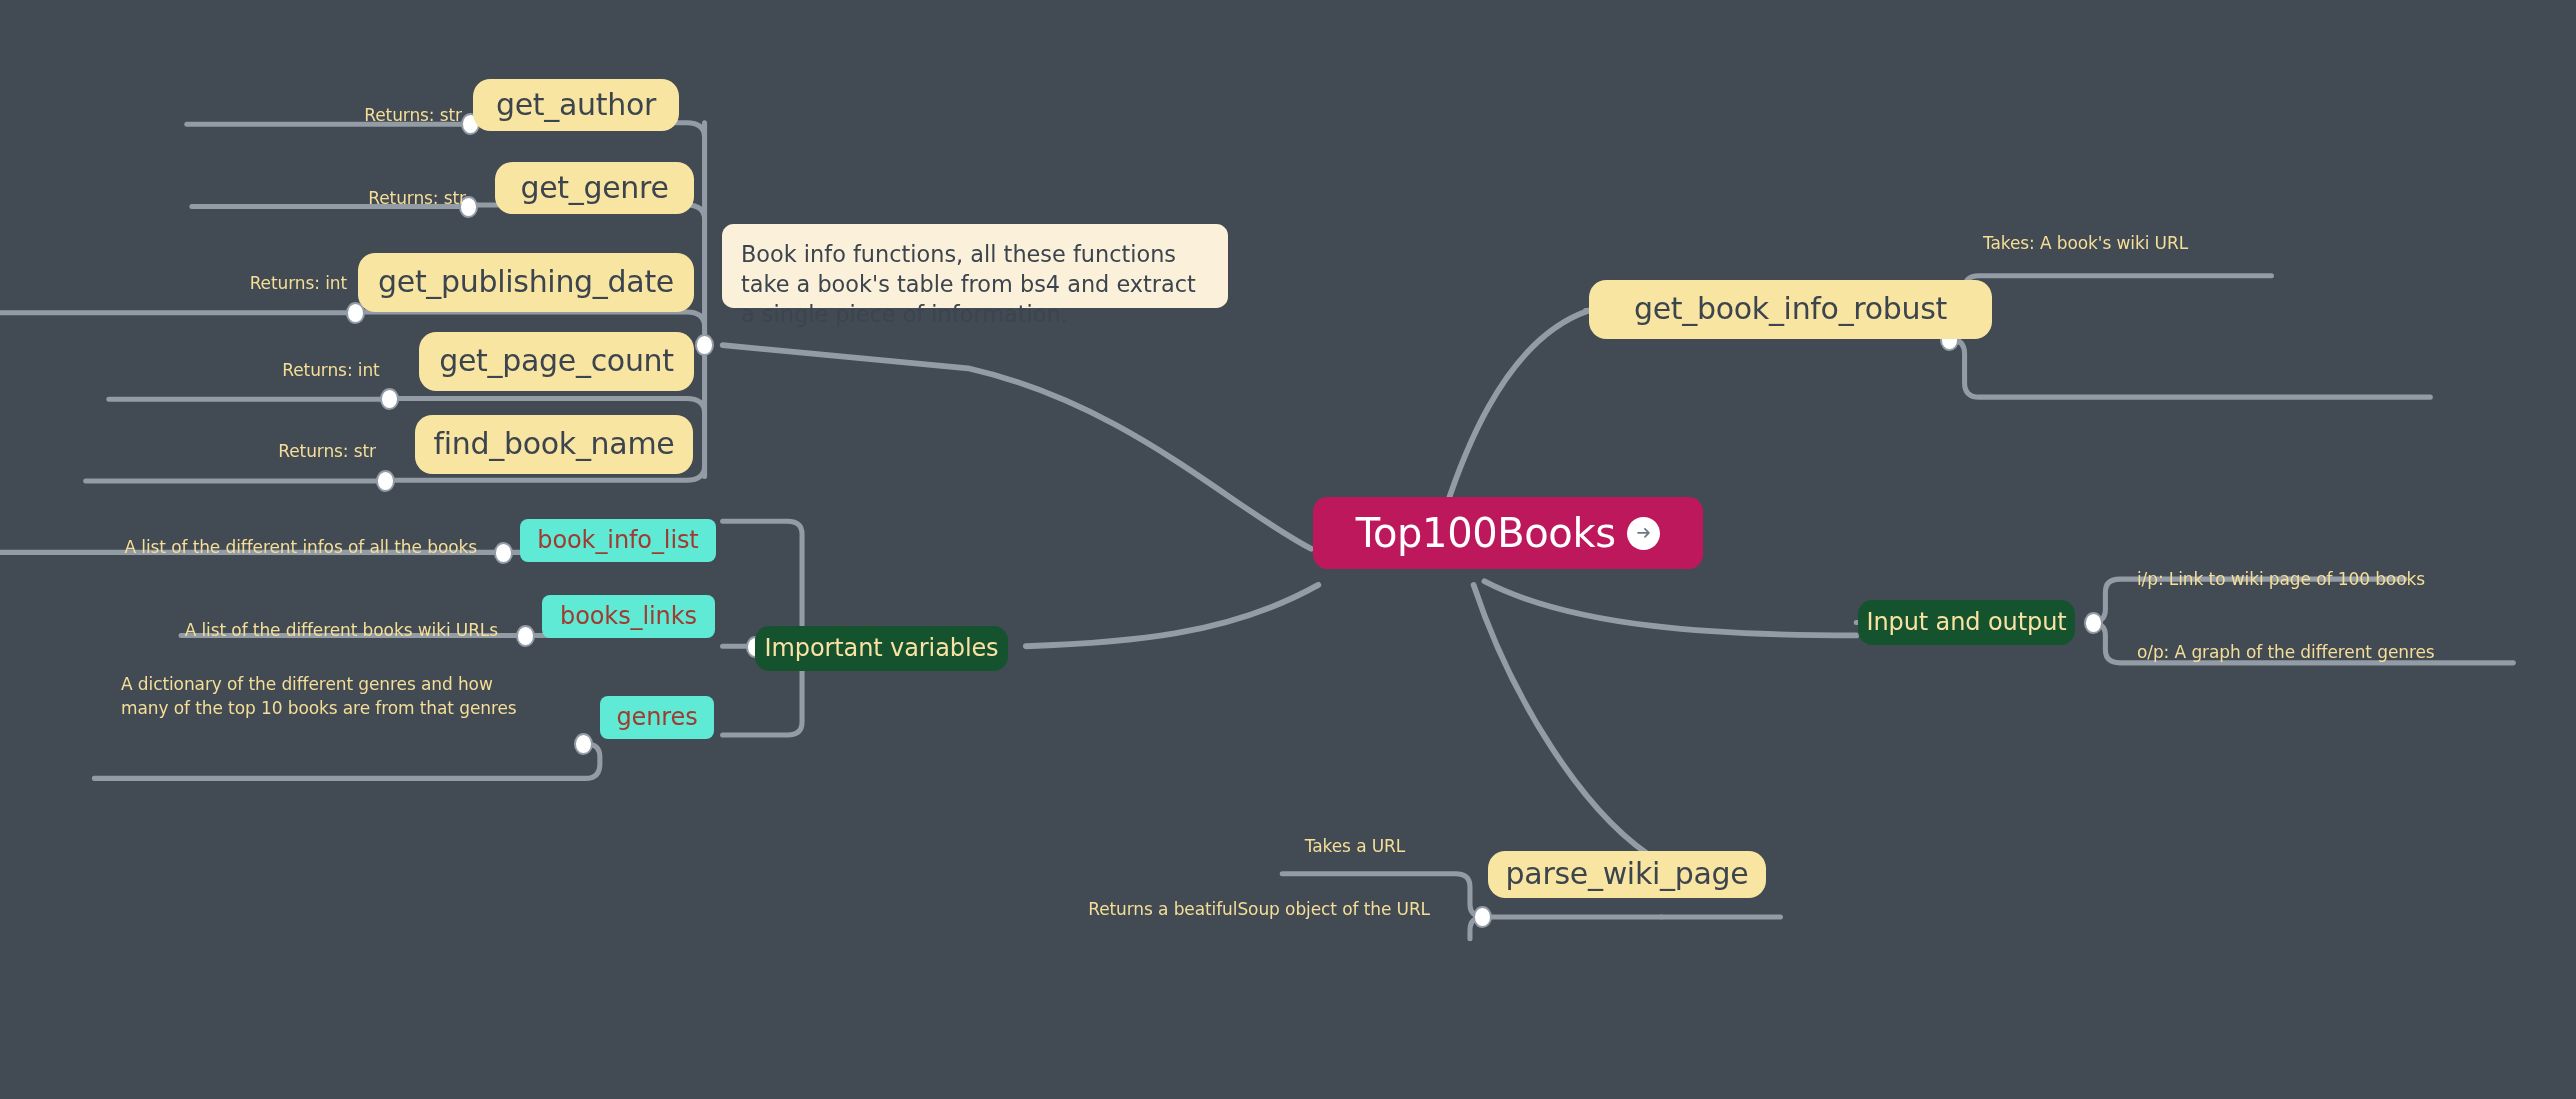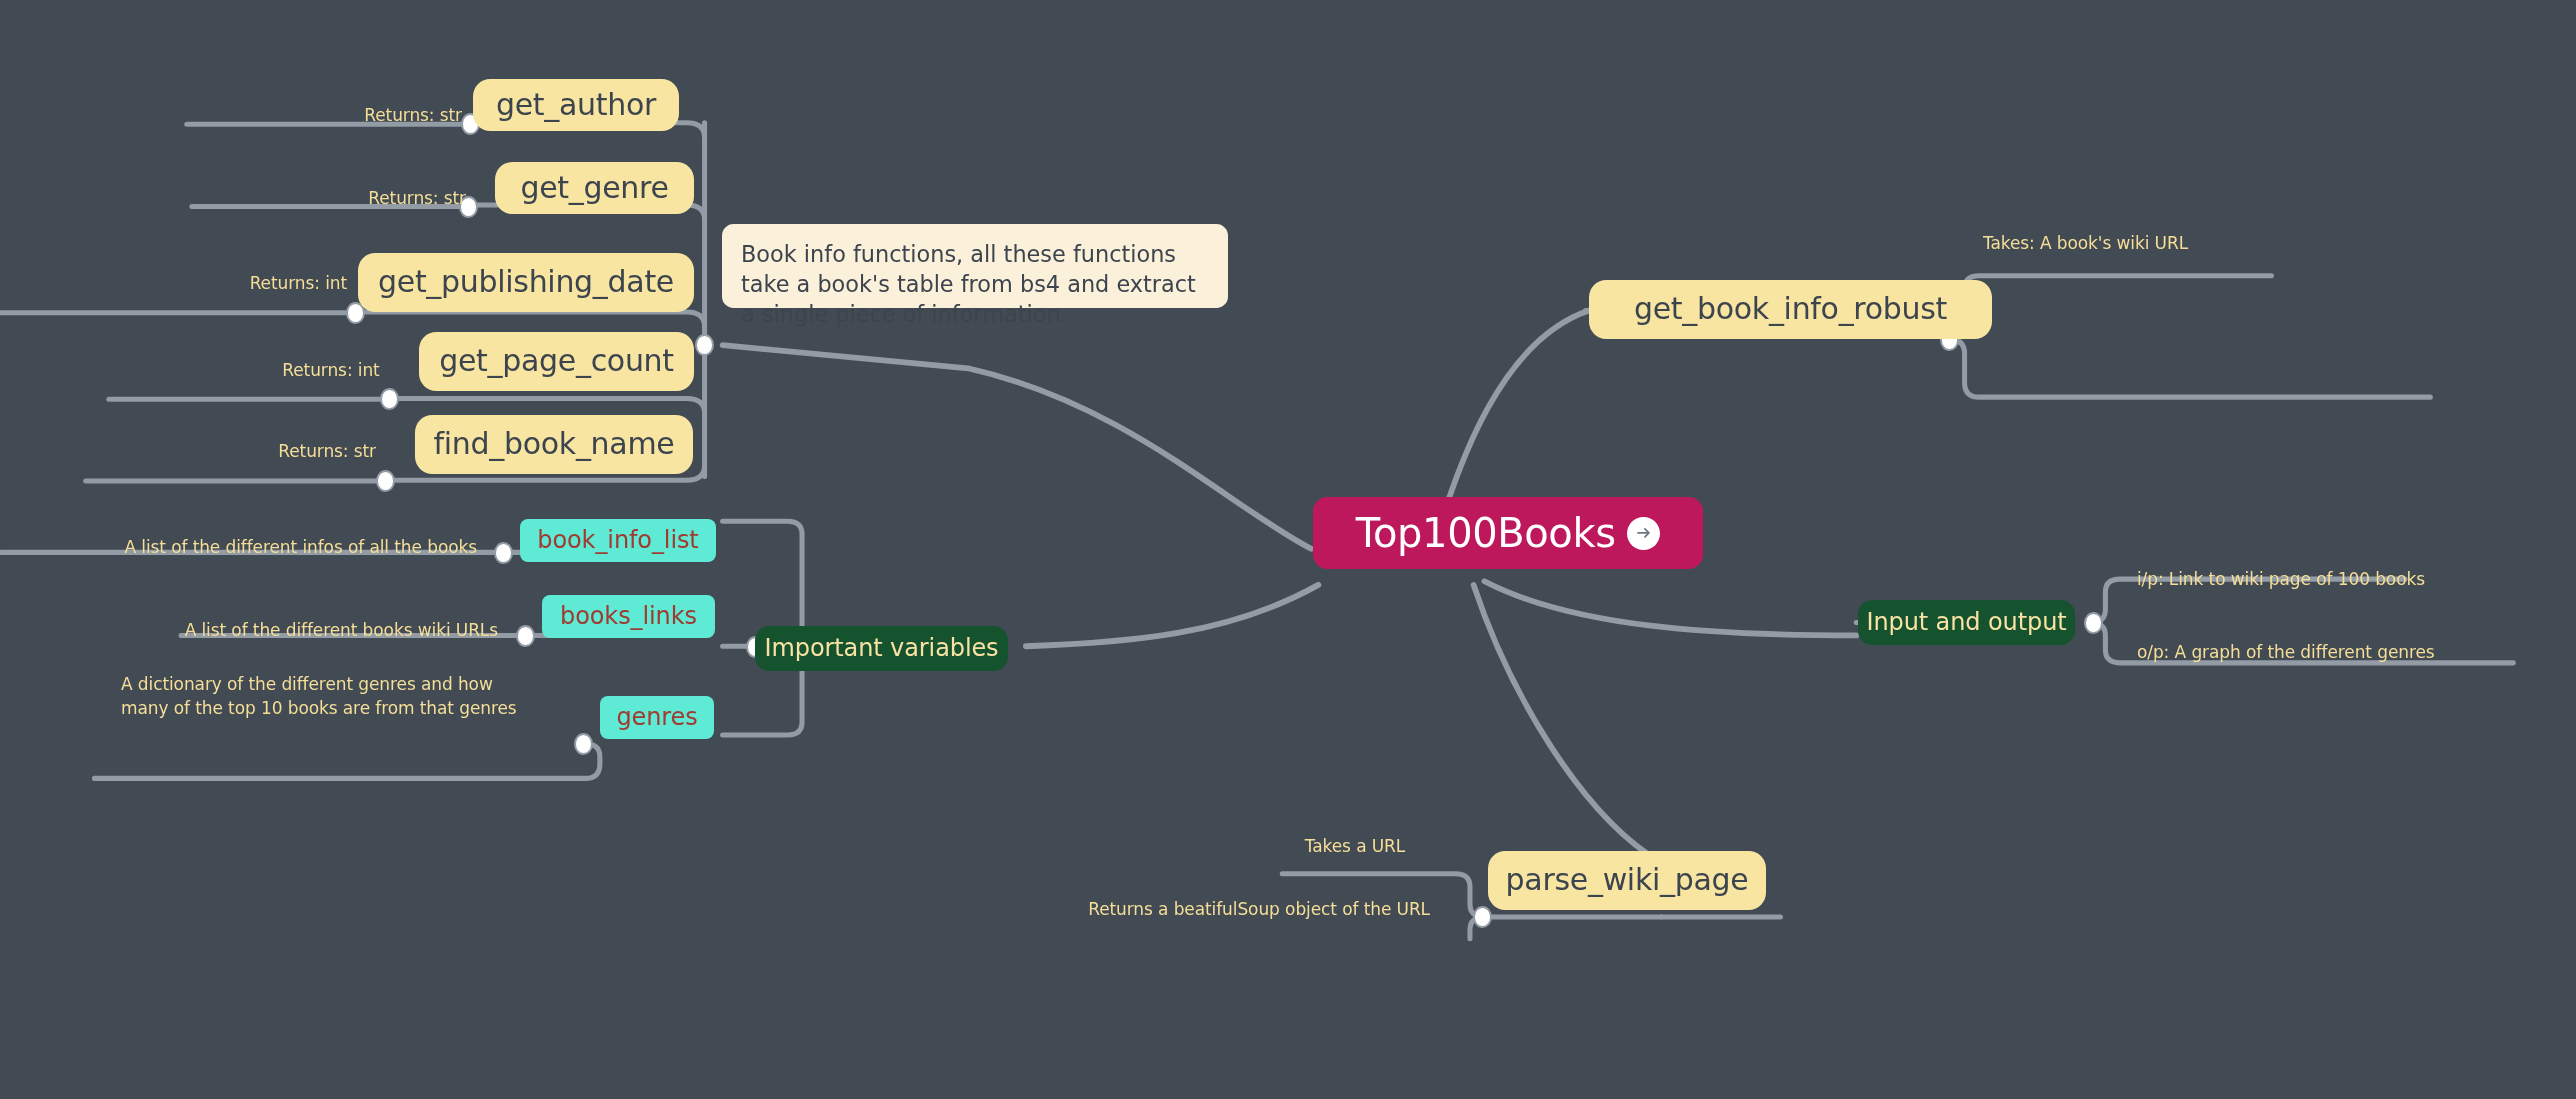--- a/index.html
+++ b/index.html
@@ -286,21 +286,21 @@
     <span>Input and output</span>
   </div>
 
   <div class="label" style="left:2137px; top:567px;">
     <span>i/p: Link to wiki page of 100 books</span>
   </div>
   <div class="label" style="left:2137px; top:640px;">
     <span>o/p: A graph of the different genres</span>
   </div>
 
-  <div class="node node-fn" style="left:1488px; top:851px; width:278px; height:59px;">
+  <div class="node node-fn" style="left:1488px; top:851px; width:278px; height:47px;">
     <span>parse_wiki_page</span>
   </div>
 
   <div class="label center" style="left:1261px; top:834px; width:188px;">
     <span>Takes a URL</span>
   </div>
   <div class="label right" style="left:852px; top:897px; width:578px;">
     <span>Returns a beatifulSoup object of the URL</span>
   </div>
 

